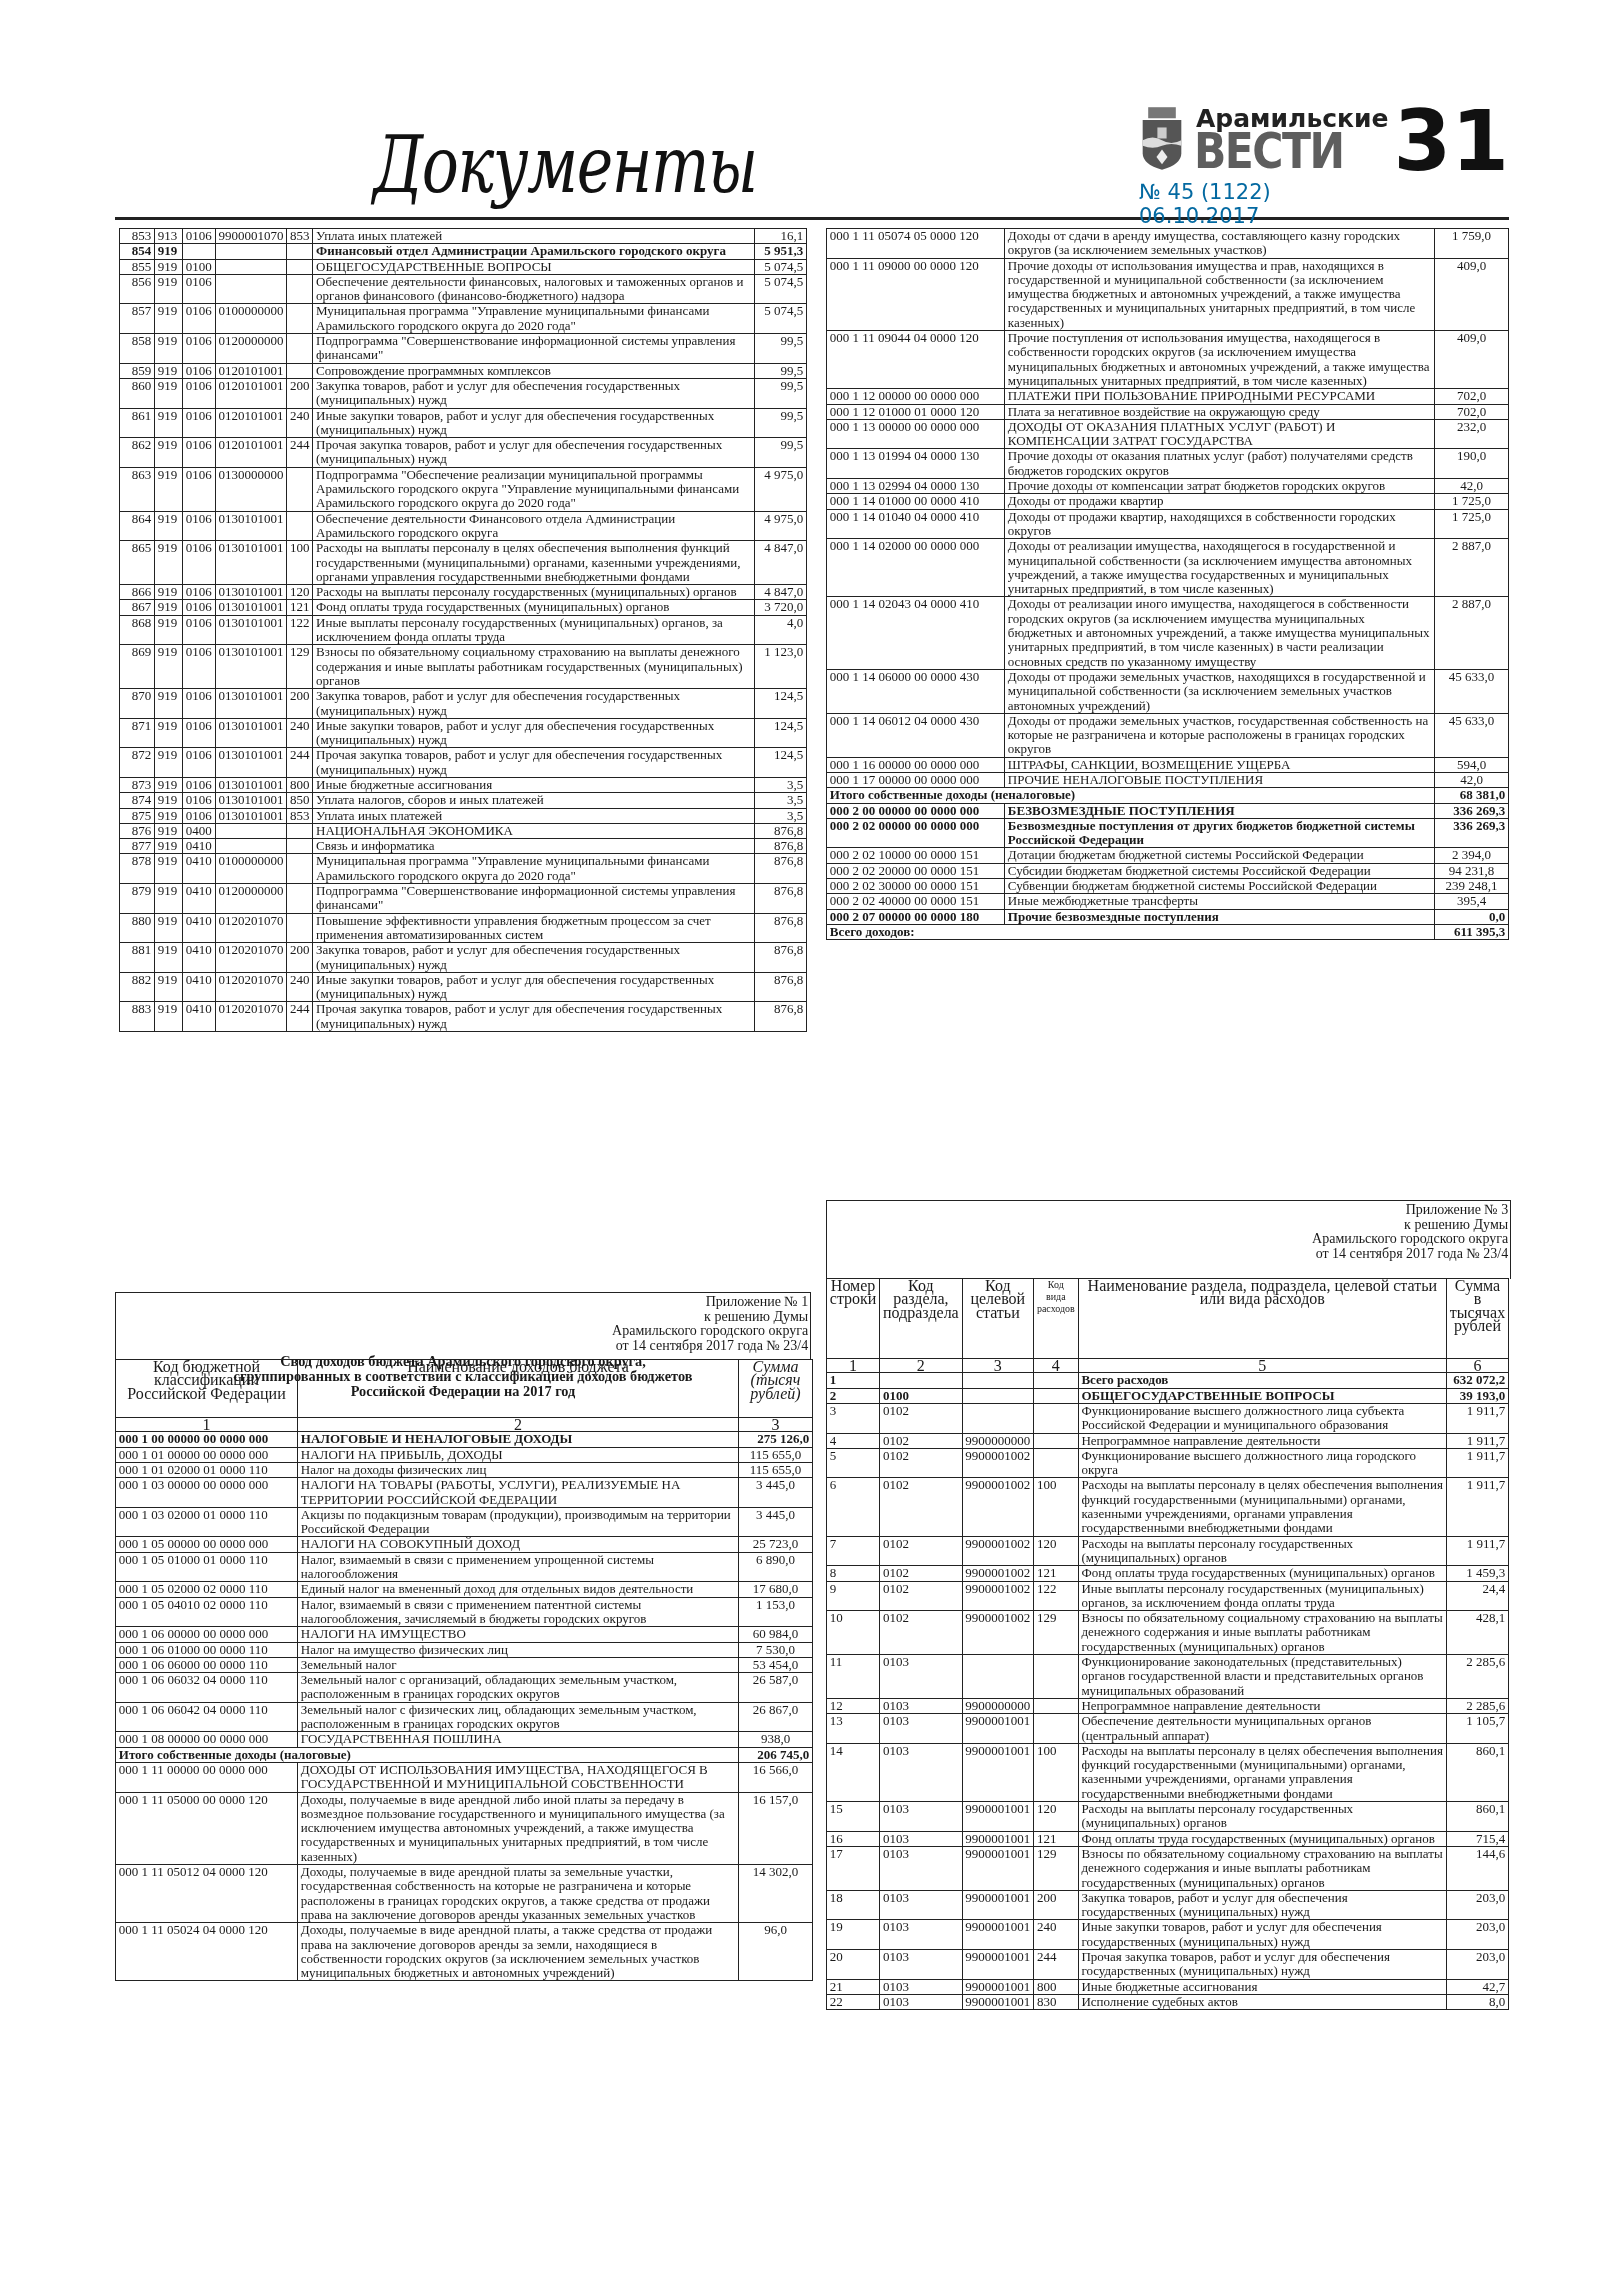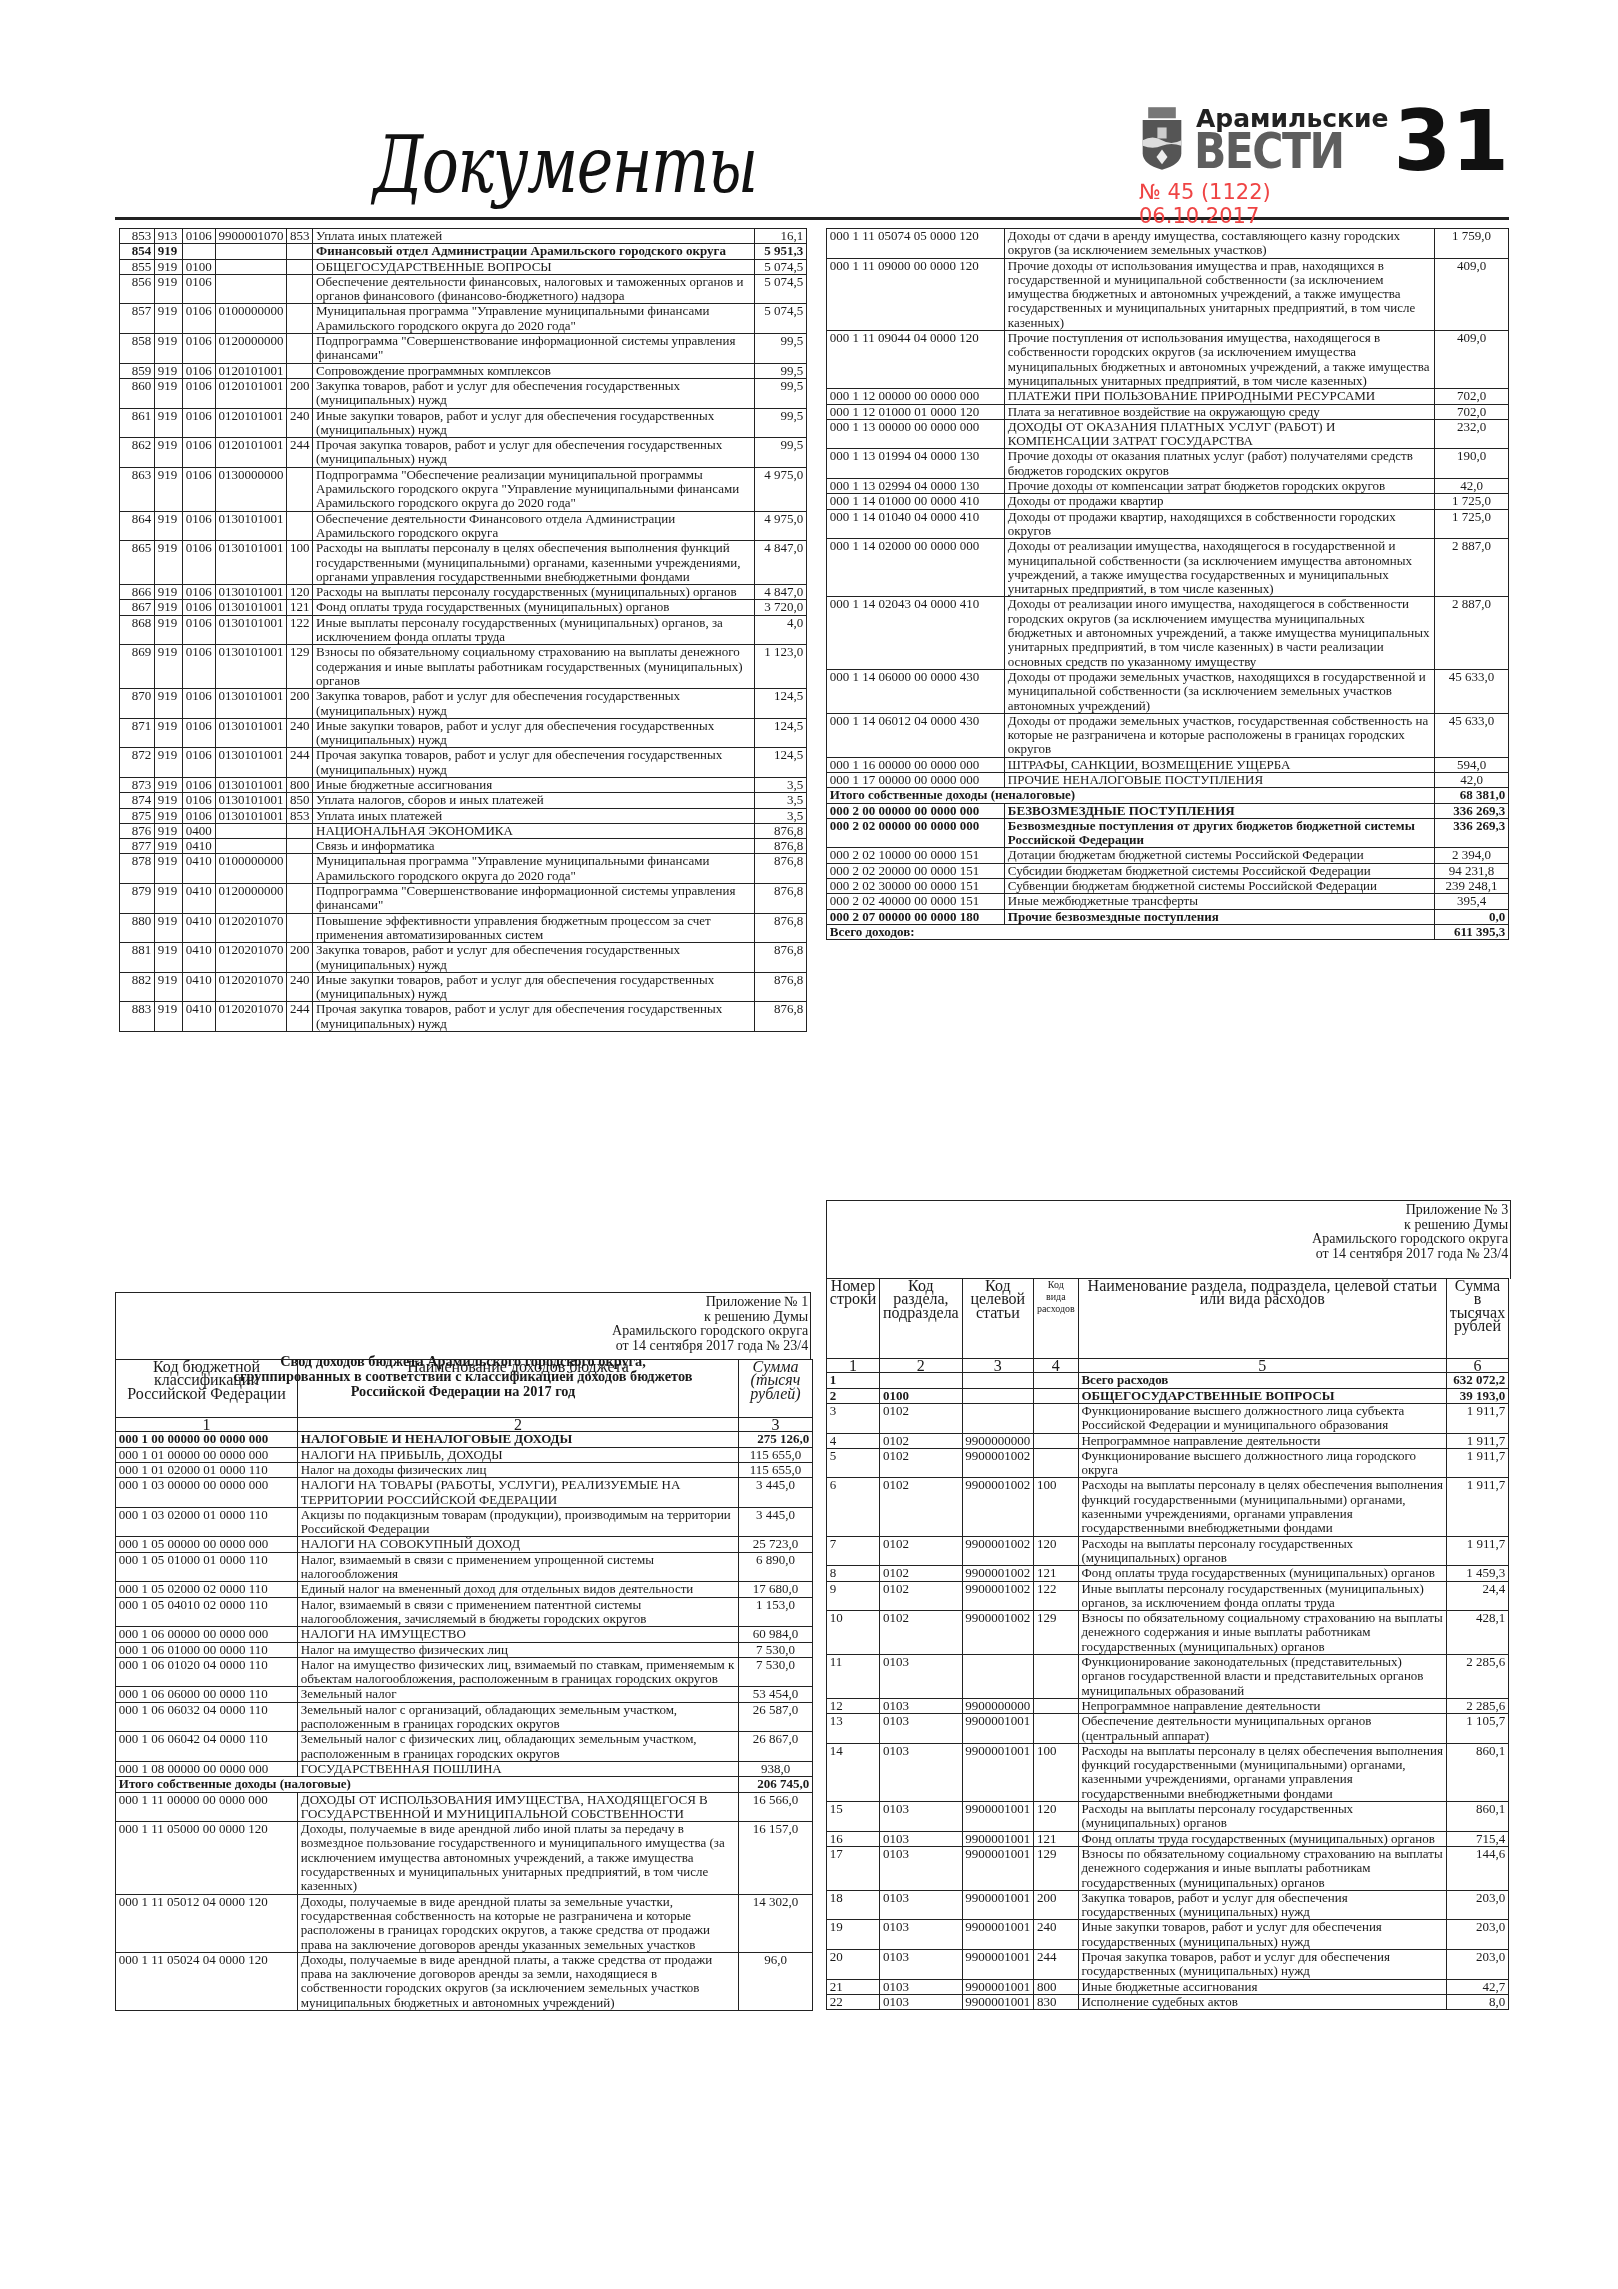--- a/index.html
+++ b/index.html
@@ -3,21 +3,21 @@
 <meta charset="utf-8">
 <style>
   html,body{margin:0;padding:0;background:#fff;}
   body{width:1619px;height:2290px;position:relative;overflow:hidden;font-family:"Liberation Serif","DejaVu Serif",serif;color:#1a1a1a;}
   .masthead{position:absolute;left:115px;top:102px;width:1394px;height:115px;border-bottom:3.7px solid #222;}
   .section-title{position:absolute;left:258px;top:16.6px;font-family:"DejaVu Serif","Liberation Serif",serif;font-style:italic;font-size:79px;letter-spacing:-1.8px;transform:scaleX(0.78);transform-origin:left top;color:#111;}
   .logo-block{position:absolute;left:1024px;top:1.8px;width:258px;height:111px;}
   .crest{position:absolute;left:0;top:3.7px;width:46px;height:63px;}
   .brand-top{position:absolute;left:57px;top:0px;font-family:"DejaVu Sans","Liberation Sans",sans-serif;font-size:25px;font-weight:bold;color:#222;}
   .brand-main{position:absolute;left:55px;top:22px;font-family:"DejaVu Sans","Liberation Sans",sans-serif;font-size:50px;font-weight:bold;color:#5e5e5e;letter-spacing:-1.8px;transform:scaleX(0.85);transform-origin:left top;line-height:1;}
-  .issue-line{position:absolute;left:0;top:76px;font-family:"DejaVu Sans","Liberation Sans",sans-serif;font-size:21px;color:#ef4444;}
+  .issue-line{position:absolute;left:0;top:76px;font-family:"DejaVu Sans","Liberation Sans",sans-serif;font-size:21px;color:#0369a1;}
   .page-number{position:absolute;right:0;top:-9.2px;font-family:"DejaVu Sans","Liberation Sans",sans-serif;font-size:83px;font-weight:bold;color:#111;}
   table{border-collapse:collapse;font-size:13px;line-height:14.3px;}
   td,th{border:1.8px solid #222;vertical-align:top;padding:0 2.8px;}
   .num{text-align:right;white-space:nowrap;}
   .ctr{text-align:center;}
   .b{font-weight:bold;}
   .code{white-space:nowrap;}
   .tbl-left{position:absolute;left:119px;top:228px;width:688px;border-radius:13px;}
   .tbl-right{position:absolute;left:826px;top:228px;width:683px;}
   .appendix-box{position:absolute;border:1.8px solid #222;border-bottom:none;}
@@ -424,25 +424,20 @@
         <td class="code">000 1 06 00000 00 0000 000</td>
         <td>НАЛОГИ НА ИМУЩЕСТВО</td>
         <td class="num ctr">60 984,0</td>
       </tr>
       <tr>
         <td class="code">000 1 06 01000 00 0000 110</td>
         <td>Налог на имущество физических лиц</td>
         <td class="num ctr">7 530,0</td>
       </tr>
       <tr>
-        <td class="code">000 1 06 01020 04 0000 110</td>
-        <td>Налог на имущество физических лиц, взимаемый по ставкам, применяемым к объектам налогообложения, расположенным в границах городских округов</td>
-        <td class="num ctr">7 530,0</td>
-      </tr>
-      <tr>
         <td class="code">000 1 06 06000 00 0000 110</td>
         <td>Земельный налог</td>
         <td class="num ctr">53 454,0</td>
       </tr>
       <tr>
         <td class="code">000 1 06 06032 04 0000 110</td>
         <td>Земельный налог с организаций, обладающих земельным участком, расположенным в границах городских округов</td>
         <td class="num ctr">26 587,0</td>
       </tr>
       <tr>

